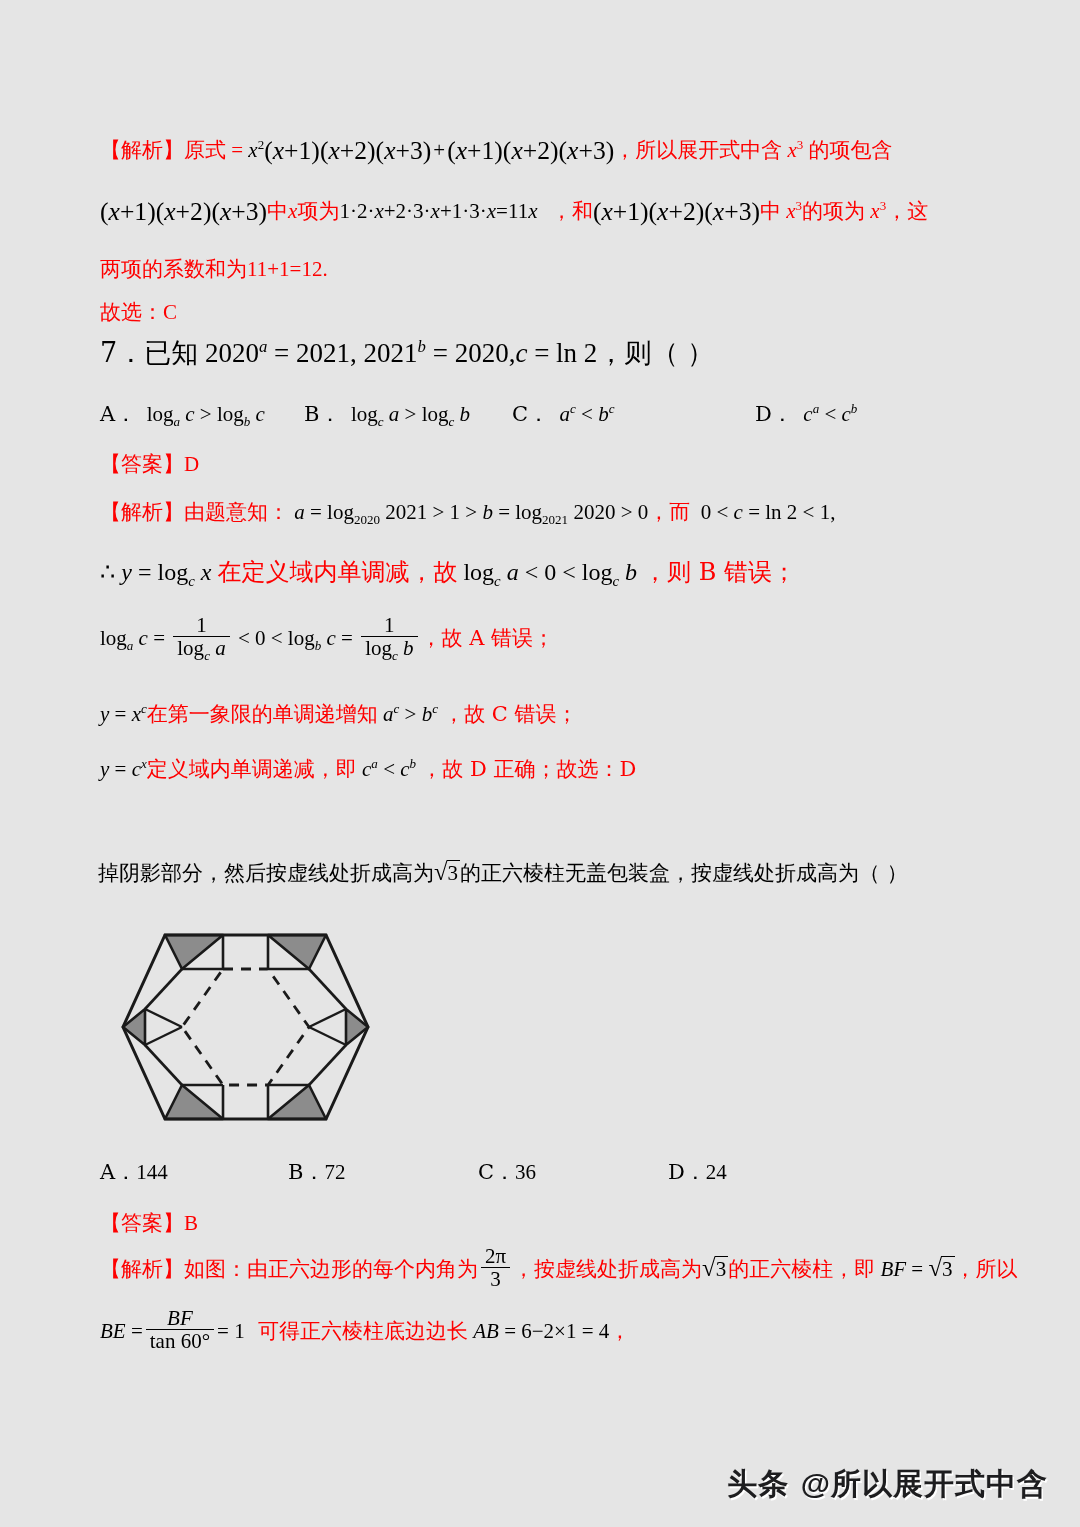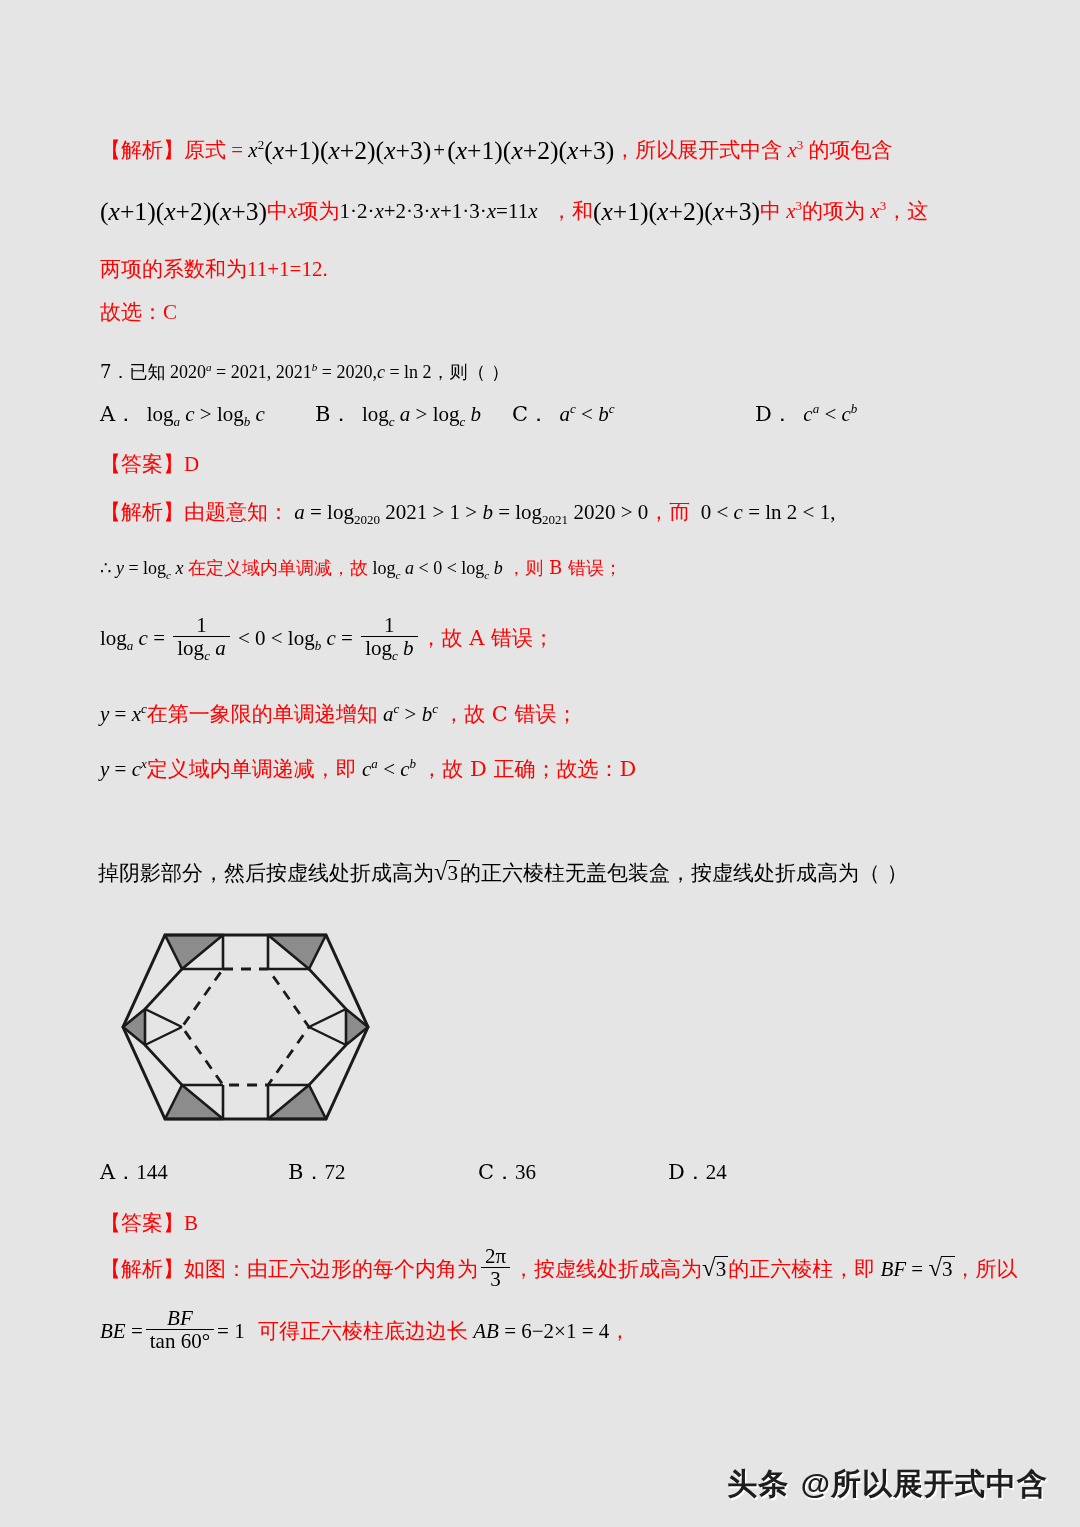--- a/index.html
+++ b/index.html
@@ -109,30 +109,30 @@
   </div>
 
   <div class="row" style="left:100px; top:255px; font-size:21px;">
     <span class="cn red">两项的系数和为</span><span class="mn red">11+1=12</span><span class="mn red">.</span>
   </div>
 
   <div class="row" style="left:100px; top:298px; font-size:21px;">
     <span class="cn red">故选：</span><span class="mn red">C</span>
   </div>
 
-  <div class="row" style="left:100px; top:360px; font-size:18px;">
+  <div class="row" style="left:100px; top:335px; font-size:27px;">
     <span class="cn">7．</span><span class="cn">已知</span><span class="mn">&nbsp;2020<sup class="ex">a</sup> = 2021, 2021<sup class="ex">b</sup> = 2020,<span class="mi">c</span> = ln 2</span><span class="cn">，</span><span class="cn">则（      ）</span>
   </div>
 
   <div class="opts" style="left:100px; top:400px; font-size:21px; height:34px;">
     <span class="o" style="left:0px;">
       <span class="cn">A．</span>
       <span class="mn">&nbsp;log<sub class="sb">a</sub> <span class="mi">c</span> &gt; log<sub class="sb">b</sub> <span class="mi">c</span></span>
     </span>
-    <span class="o" style="left:215px;">
+    <span class="o" style="left:204px;">
       <span class="cn">B．</span>
       <span class="mn">&nbsp;log<sub class="sb">c</sub> <span class="mi">a</span> &gt; log<sub class="sb">c</sub> <span class="mi">b</span></span>
     </span>
     <span class="o" style="left:412px;">
       <span class="cn">C．</span>
       <span class="mi">&nbsp;a<sup class="ex">c</sup> <span class="mn">&lt;</span> b<sup class="ex">c</sup></span>
     </span>
     <span class="o" style="left:607px;margin-left:48px;">
       <span class="cn">D．</span>
       <span class="mi">&nbsp;c<sup class="ex">a</sup> <span class="mn">&lt;</span> c<sup class="ex">b</sup></span>
@@ -140,21 +140,21 @@
   </div>
 
   <div class="row" style="left:100px; top:450px; font-size:21px;">
     <span class="cn red">【答案】</span><span class="mn red">D</span>
   </div>
 
   <div class="row" style="left:100px; top:498px; font-size:21px;">
     <span class="cn red">【解析】</span><span class="cn red">由题意知：</span><span class="mn">&nbsp;<span class="mi">a</span> = log<sub class="sbn">2020</sub> 2021 &gt; 1 &gt; <span class="mi">b</span> = log<sub class="sbn">2021</sub> 2020 &gt; 0</span><span class="cn red">，</span><span class="cn red">而</span><span class="mn">&nbsp;&nbsp;0 &lt; <span class="mi">c</span> = ln 2 &lt; 1,</span>
   </div>
 
-  <div class="row" style="left:100px; top:556px; font-size:18px;">
+  <div class="row" style="left:100px; top:556px; font-size:24px;">
     <span class="mn">∴</span><span class="mn"> <span class="mi">y</span> = log<sub class="sb">c</sub> <span class="mi">x</span> </span><span class="cn red">在定义域内单调减，故</span><span class="mn"> log<sub class="sb">c</sub> <span class="mi">a</span> &lt; 0 &lt; log<sub class="sb">c</sub> <span class="mi">b</span> </span><span class="cn red">，则 B 错误；</span>
   </div>
 
   <div class="row" style="left:100px; top:617px; font-size:21px;">
     <span class="mn">log<sub class="sb">a</sub> <span class="mi">c</span> = <span class="frac"><span class="num">1</span><span class="den">log<sub class="sb">c</sub> <span class="mi">a</span></span></span> &lt; 0 &lt; log<sub class="sb">b</sub> <span class="mi">c</span> = <span class="frac"><span class="num">1</span><span class="den">log<sub class="sb">c</sub> <span class="mi">b</span></span></span></span><span class="cn red">，故 A 错误；</span>
   </div>
 
   <div class="row" style="left:100px; top:700px; font-size:21px;">
     <span class="mi">y <span class="mn">=</span> x<sup class="ex">c</sup></span><span class="cn red">在第一象限的单调递增知</span><span class="mi">&nbsp;a<sup class="ex">c</sup> <span class="mn">&gt;</span> b<sup class="ex">c</sup>&nbsp;</span><span class="cn red">，故 C 错误；</span>
   </div>

